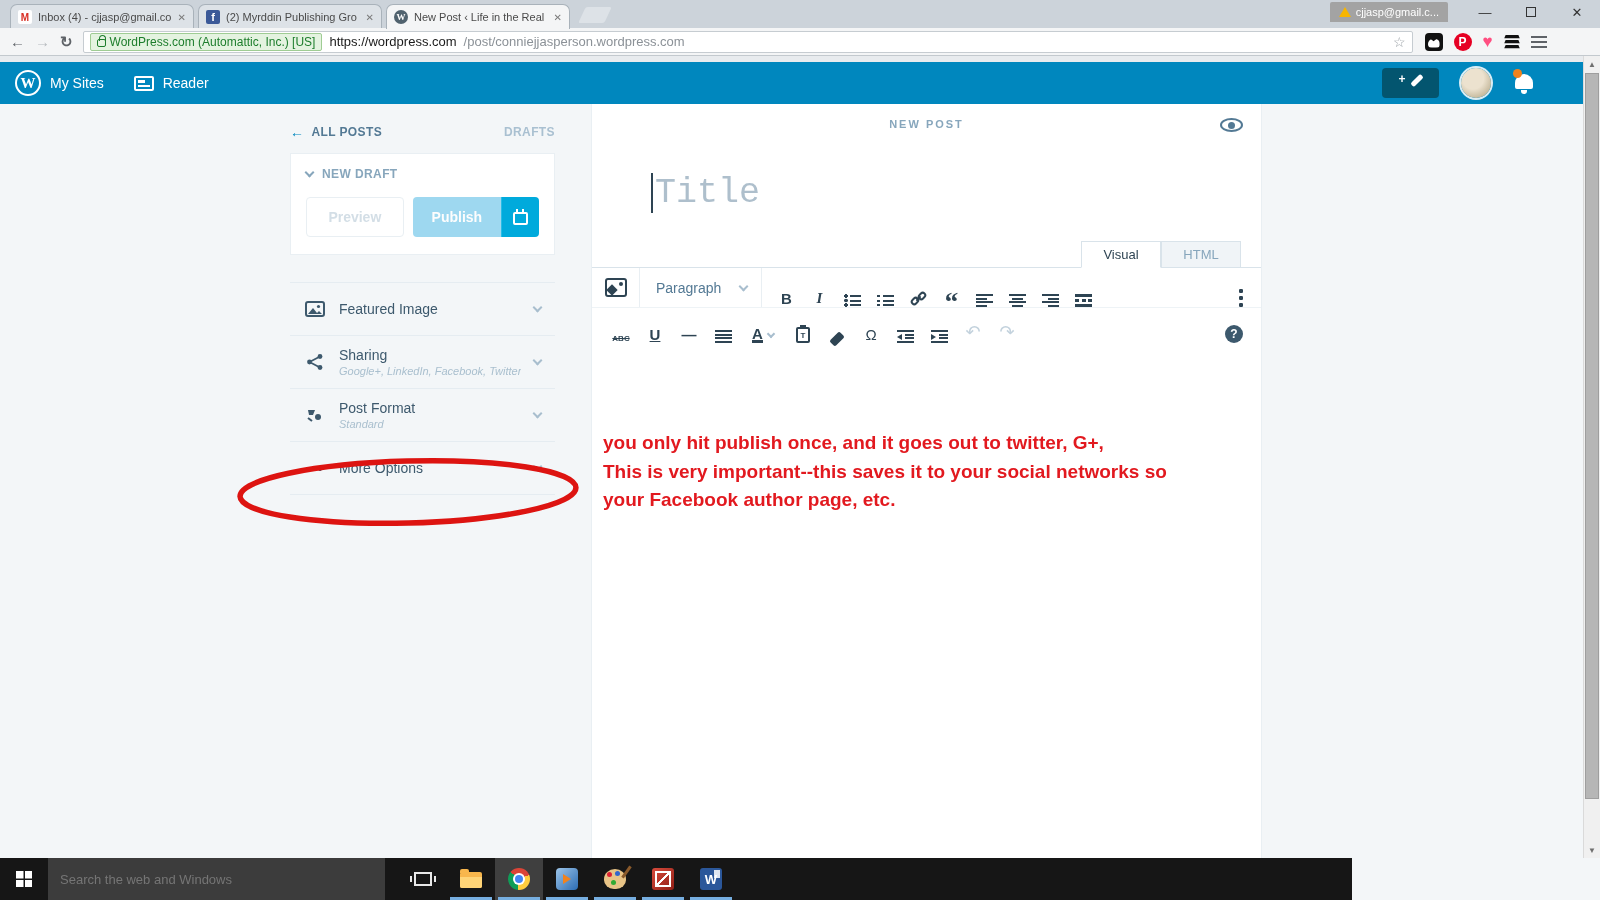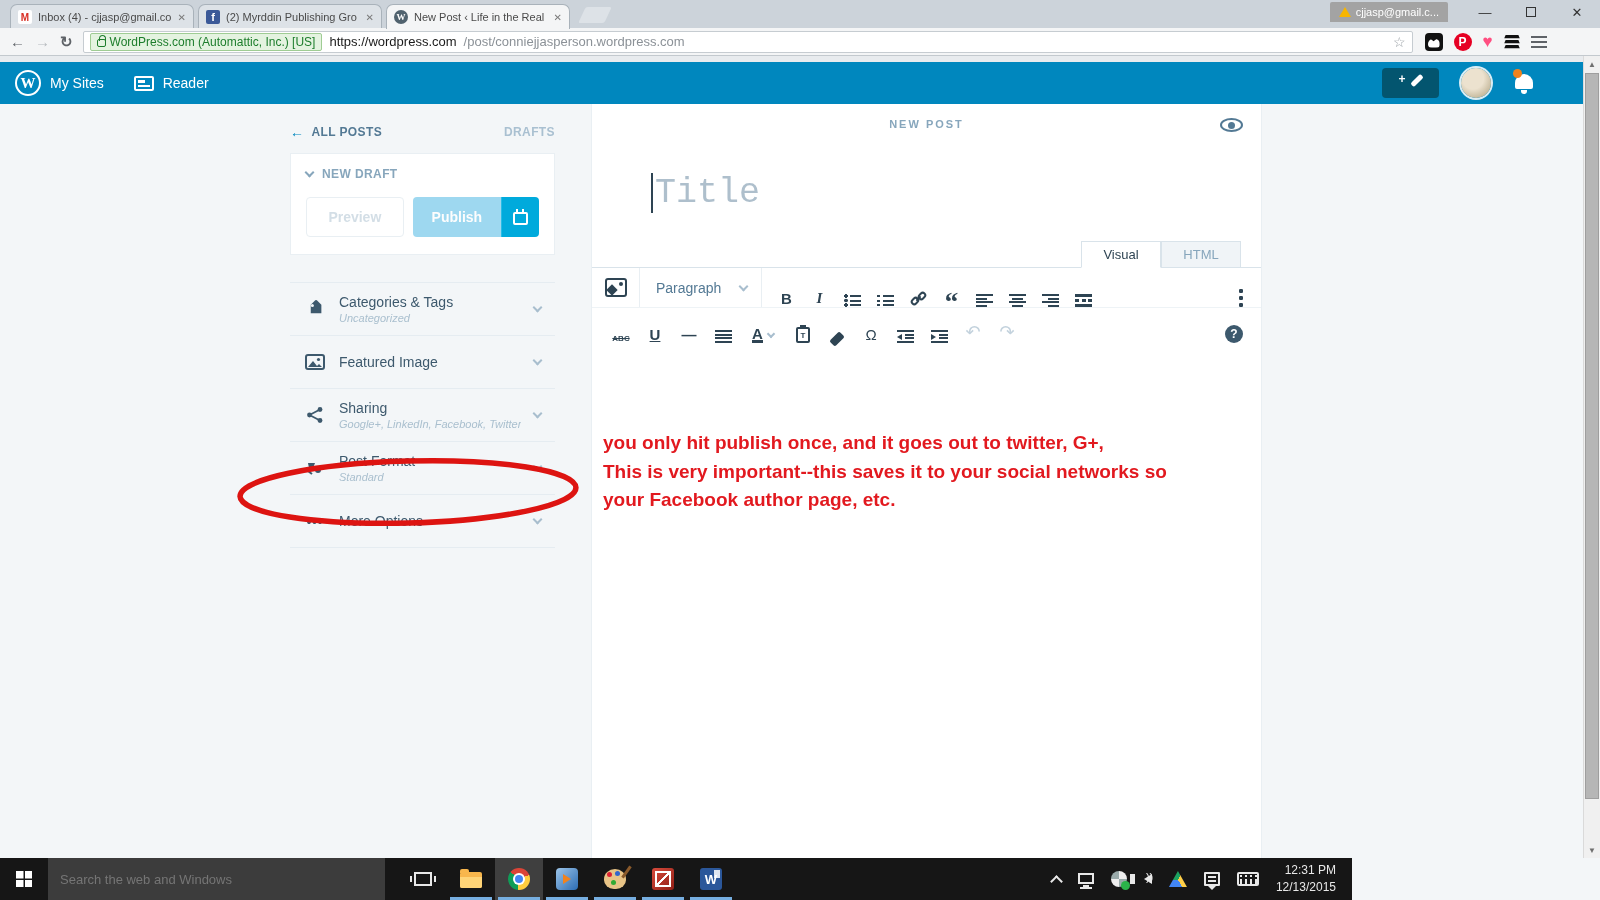--- a/index.html
+++ b/index.html
@@ -302,33 +302,20 @@
           <div class="publish-cal">
               <span class="cal-ico"></span>
             </div>
         </div>
       </div>
     </div>
 
     <div class="sb-sections">
       <div class="section">
         <span class="sec-ico">
-          <svg class="tag-svg" width="18" height="18" viewBox="0 0 18 18">
-              <path d="M10.5 1.5 16.5 7.5 9 15 3 9V3a1.5 1.5 0 0 1 1.5-1.5z" fill="#3d596d" transform="rotate(45 9 9)"></path>
-              <circle cx="6.4" cy="5.6" r="1.5" fill="#f3f6f8"></circle>
-            </svg>
-        </span>
-        <span class="sec-text">
-          <div class="sec-label">Categories &amp; Tags</div>
-          <div class="sec-sub">Uncategorized</div>
-        </span>
-        <span class="chev light sec-chev"></span>
-      </div>
-      <div class="section">
-        <span class="sec-ico">
           <svg class="img-svg" width="20" height="16" viewBox="0 0 20 16">
               <rect x="1" y="1" width="18" height="14" rx="2" fill="none" stroke="#3d596d" stroke-width="2"></rect>
               <circle cx="13.5" cy="5.5" r="1.6" fill="#3d596d"></circle>
               <path d="M3 13 8 7l4 5 2-2 3 3z" fill="#3d596d"></path>
             </svg>
         </span>
         <span class="sec-text">
           <div class="sec-label">Featured Image</div>
         </span>
         <span class="chev light sec-chev"></span>
@@ -500,26 +487,13 @@
     </div>
   <div class="tb-slot running">
       <span class="paint-ico"></span>
     </div>
   <div class="tb-slot running">
       <span class="redapp-ico"></span>
     </div>
   <div class="tb-slot running">
       <span class="word-ico">W</span>
     </div>
-  <div class="tray">
-    <span class="tray-up"></span>
-    <span class="net-ico"></span>
-    <span class="sync-ico"></span>
-    <span class="vol-ico"></span>
-    <span class="drive-ico"></span>
-    <span class="ac-ico"></span>
-    <span class="kbd-ico"></span>
-    <span class="clock">
-      <div>12:31 PM</div>
-      <div>12/13/2015</div>
-    </span>
-  </div>
 </div>
 
 </body></html>

